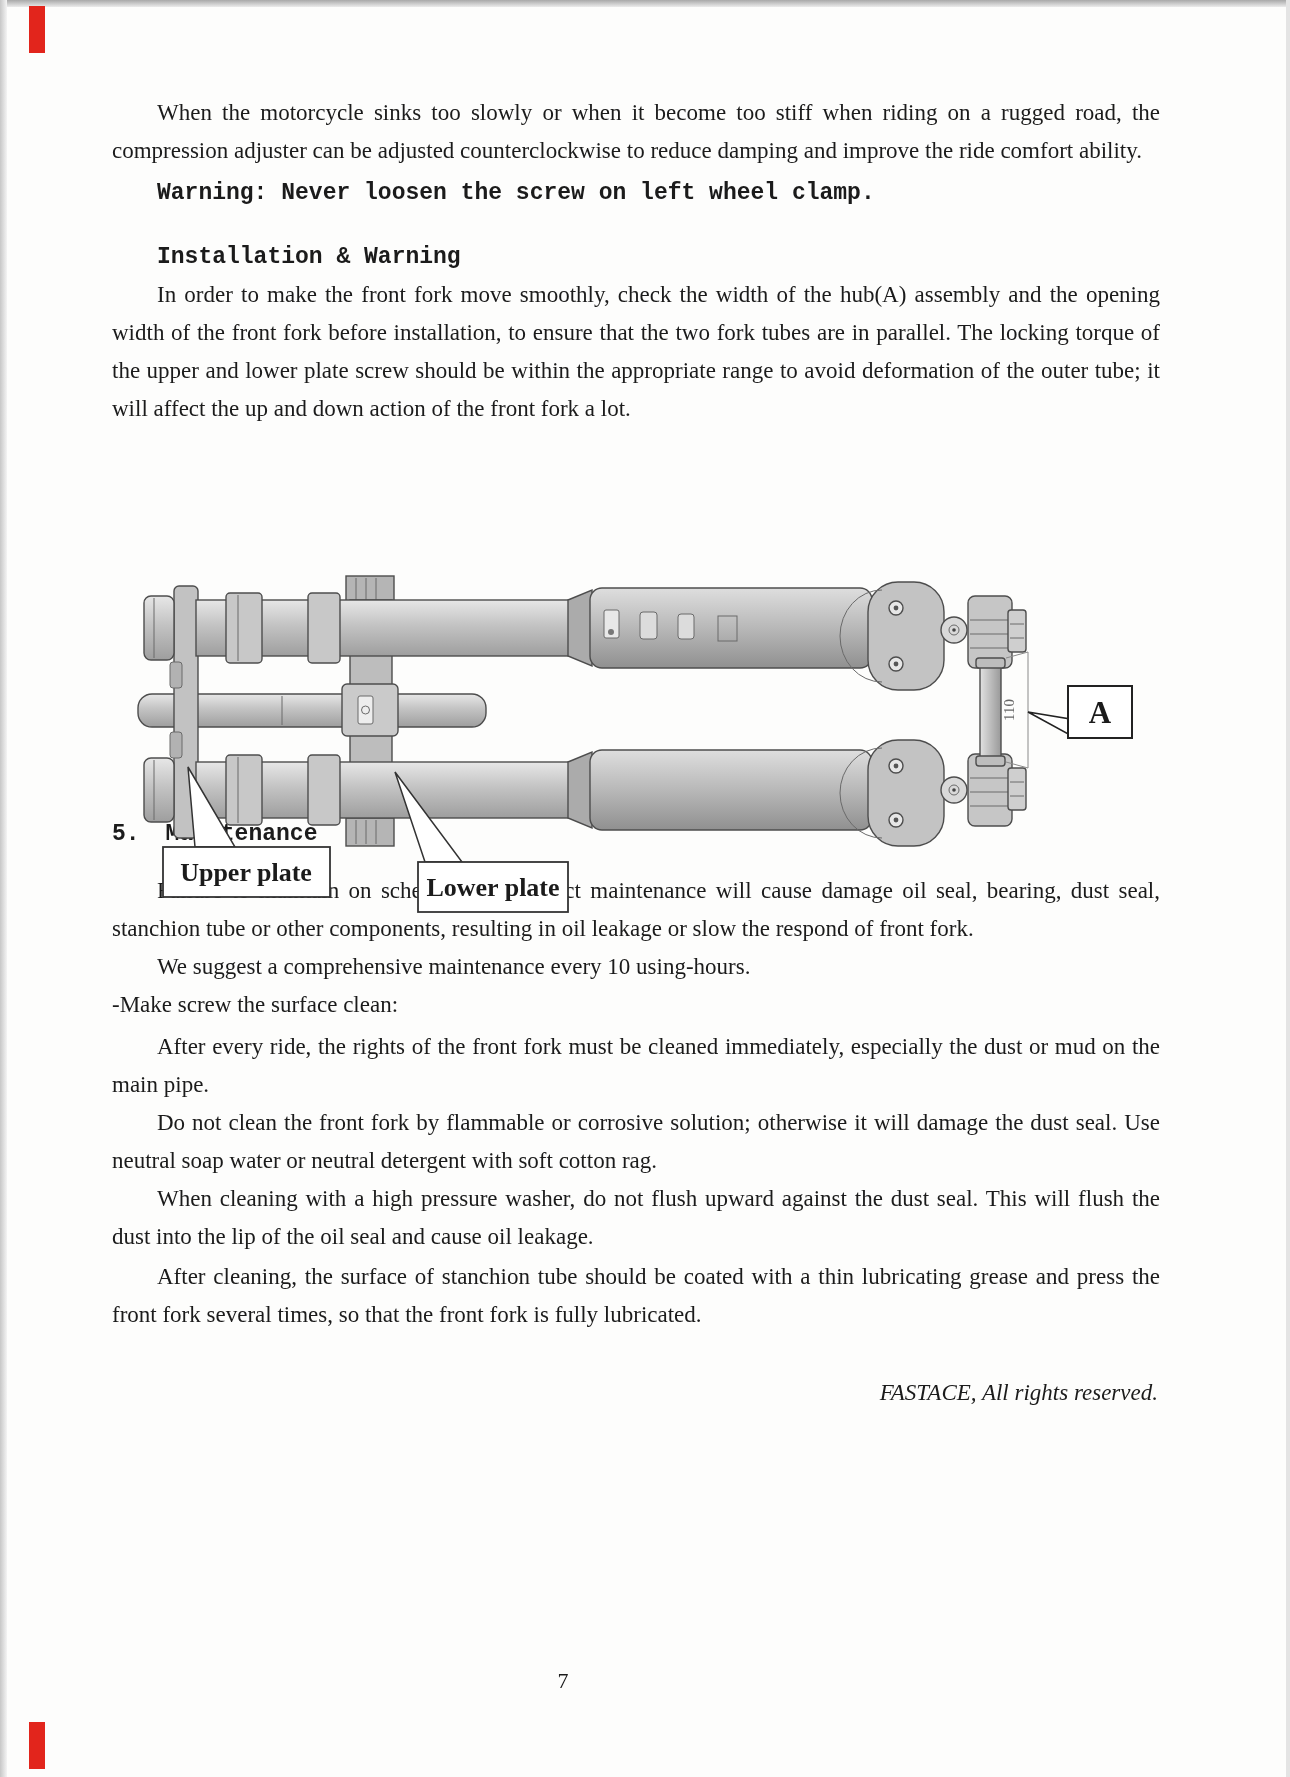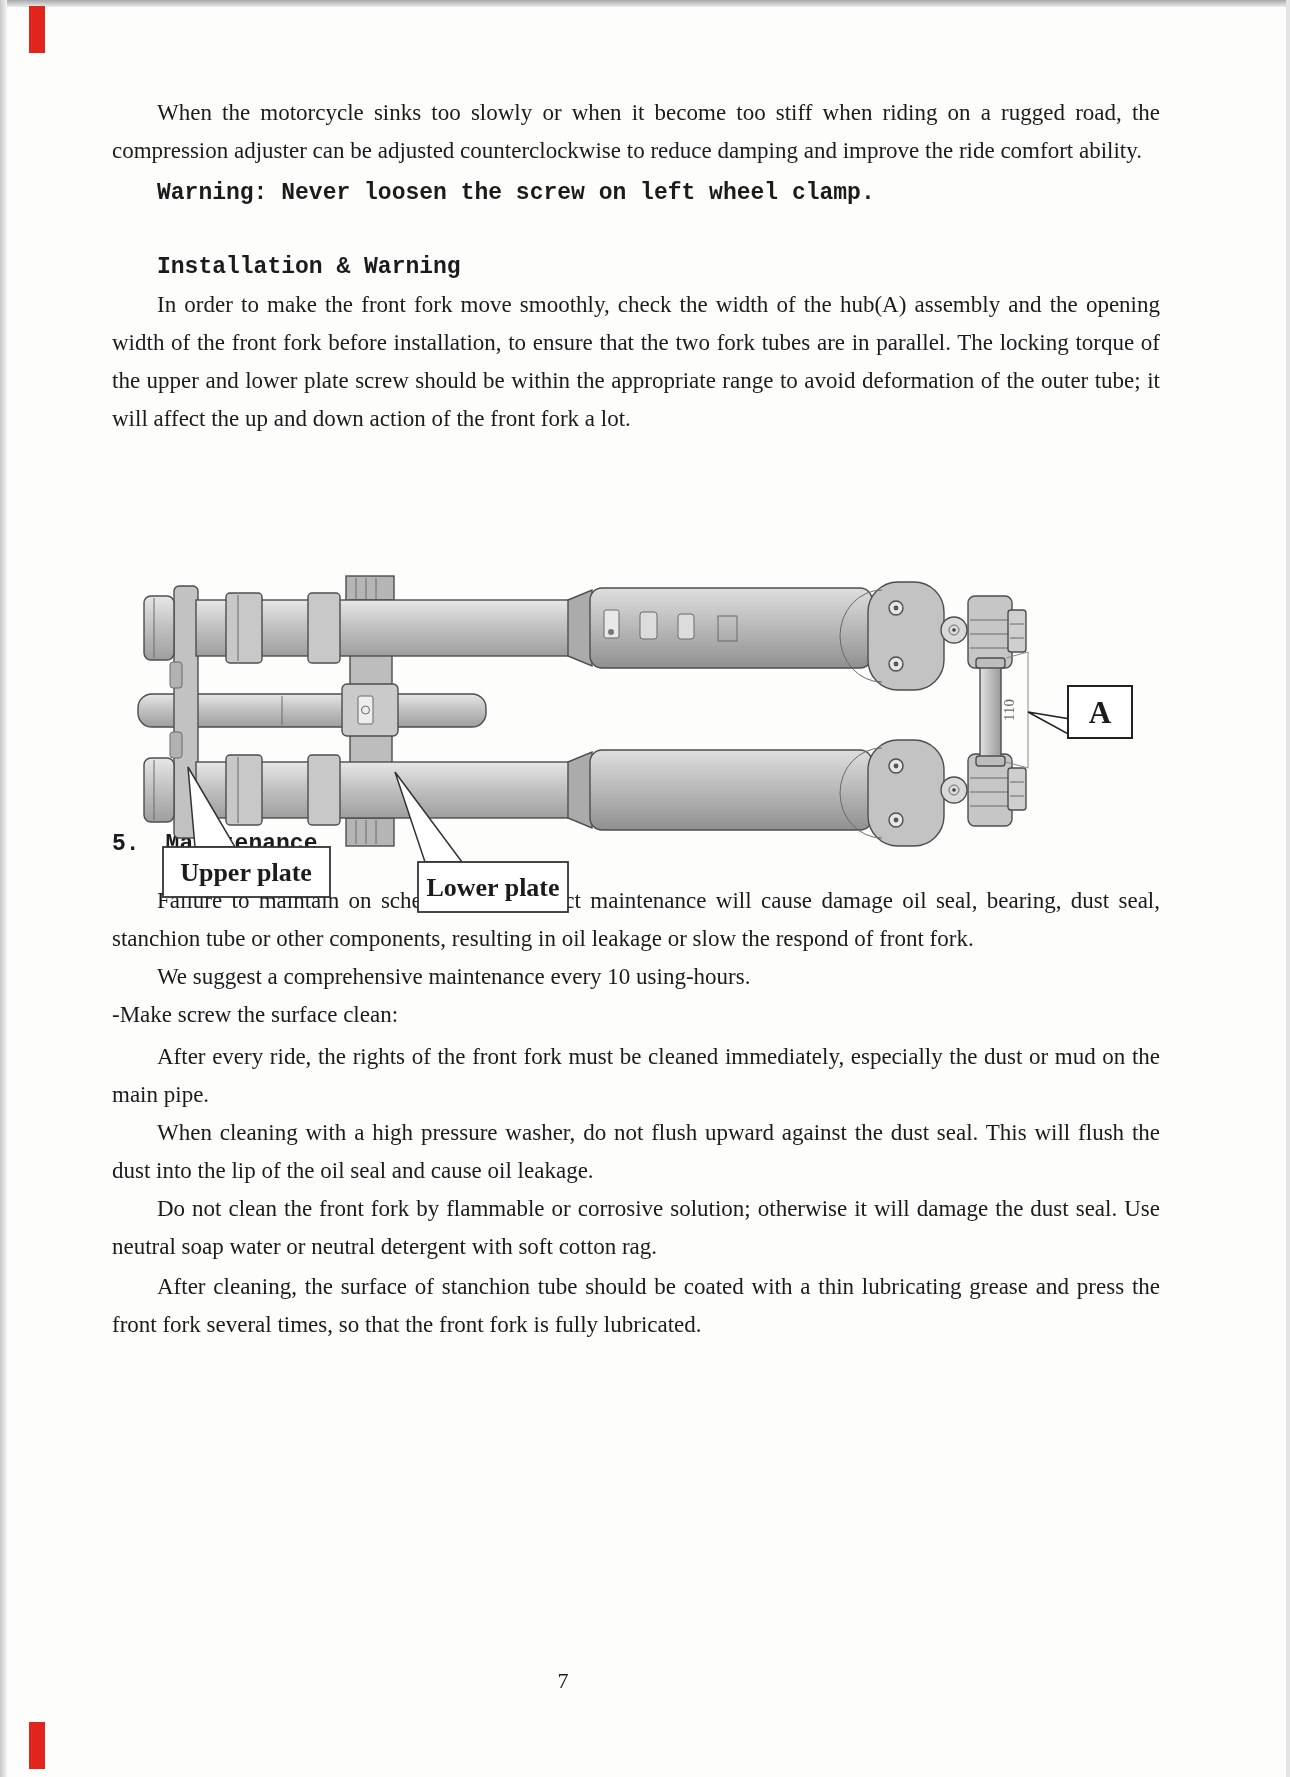--- a/index.html
+++ b/index.html
@@ -42,32 +42,33 @@
 <div class="edge-top"></div>
 <div class="edge-left"></div>
 <div class="edge-right"></div>
 <div class="scan-mark top"></div>
 <div class="scan-mark bottom"></div>
 
 <div class="content">
   <p class="ind" style="margin-top:94px">When the motorcycle sinks too slowly or when it become too stiff when riding on a rugged road, the compression adjuster can be adjusted counterclockwise to reduce damping and improve the ride comfort ability.</p>
   <p class="ind bold" style="margin-top:4px">Warning: Never loosen the screw on left wheel clamp.</p>
 
-  <p class="ind bold" style="margin-top:36px">Installation &amp; Warning</p>
+  <p class="ind bold" style="margin-top:26px">Installation &amp; Warning</p>
   <p class="ind">In order to make the front fork move smoothly, check the width of the hub(A) assembly and the opening width of the front fork before installation, to ensure that the two fork tubes are in parallel. The locking torque of the upper and lower plate screw should be within the appropriate range to avoid deformation of the outer tube; it will affect the up and down action of the front fork a lot.</p>
 
   <p class="bold" style="margin-top:387px"><span class="sec-num">5.</span><span class="sec-gap"></span><span>Maintenance</span></p>
   <p class="ind" style="margin-top:19px">Failure to maintain on schedule or incorrect maintenance will cause damage oil seal, bearing, dust seal, stanchion tube or other components, resulting in oil leakage or slow the respond of front fork.</p>
   <p class="ind">We suggest a comprehensive maintenance every 10 using-hours.</p>
   <p>-Make screw the surface clean:</p>
   <p class="ind" style="margin-top:4px">After every ride, the rights of the front fork must be cleaned immediately, especially the dust or mud on the main pipe.</p>
+  <p class="ind">Do not clean the front fork by flammable or corrosive solution; otherwise it will damage the dust seal. Use neutral soap water or neutral detergent with soft cotton rag.</p>
   <p class="ind">When cleaning with a high pressure washer, do not flush upward against the dust seal. This will flush the dust into the lip of the oil seal and cause oil leakage.</p>
-  <p class="ind">Do not clean the front fork by flammable or corrosive solution; otherwise it will damage the dust seal. Use neutral soap water or neutral detergent with soft cotton rag.</p>
   <p class="ind" style="margin-top:2px">After cleaning, the surface of stanchion tube should be coated with a thin lubricating grease and press the front fork several times, so that the front fork is fully lubricated.</p>
 
+  <p class="footer-credit" style="margin-top:40px">FASTACE, All rights reserved.</p>
 </div>
 
 <div class="page-number">7</div>
 
 <svg class="diagram" viewBox="0 0 1010 350">
   <defs>
     <linearGradient id="gTube" x1="0" y1="0" x2="0" y2="1">
       <stop offset="0" stop-color="#e7e7e7"></stop>
         <stop offset="0.45" stop-color="#c3c3c3"></stop>
         <stop offset="1" stop-color="#9e9e9e"></stop>

